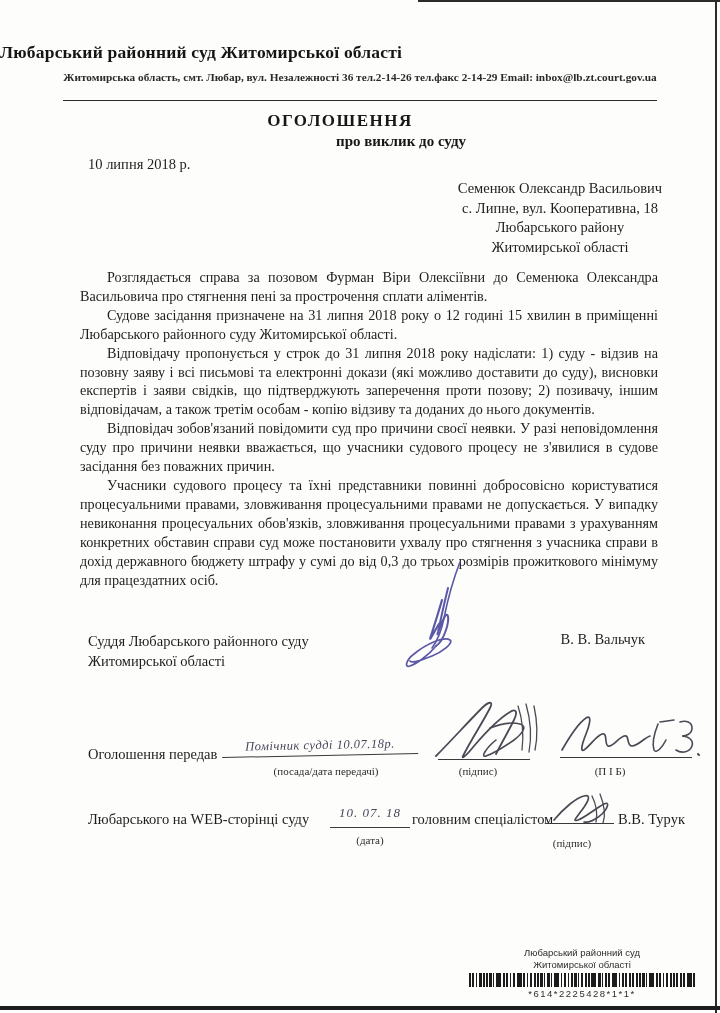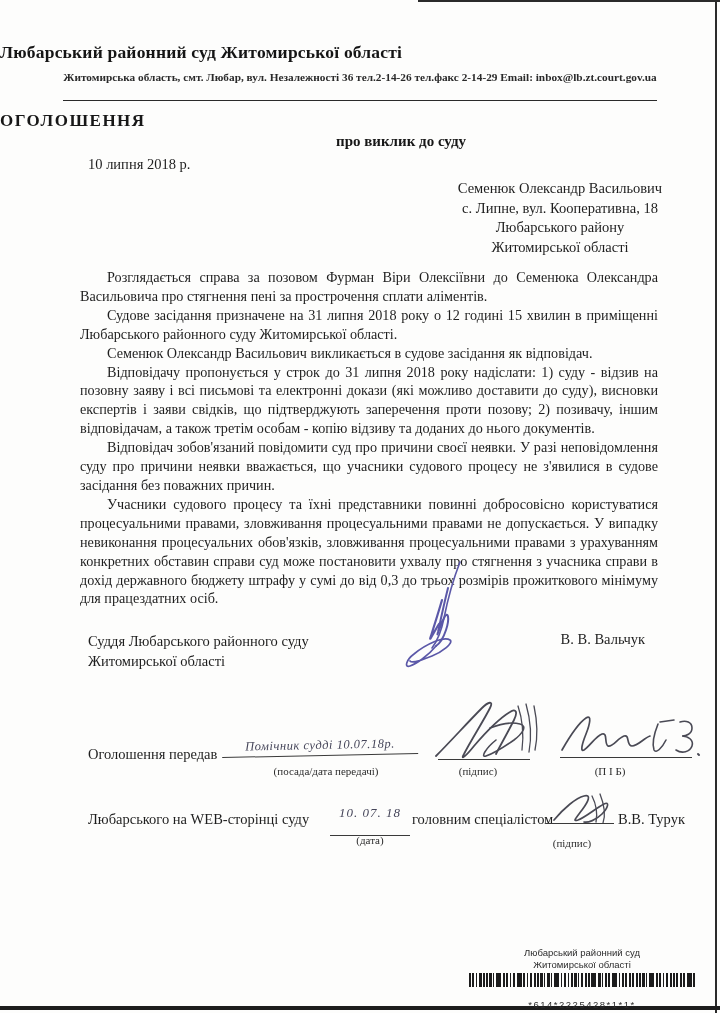--- a/index.html
+++ b/index.html
@@ -16,21 +16,21 @@
   .edge-top{position:absolute;left:418px;top:0;width:302px;height:2px;background:#2b2b2b;}
   .edge-right{position:absolute;left:715px;top:0;width:2px;height:1013px;background:#2b2b2b;}
   .edge-bottom{position:absolute;left:0;top:1006px;width:720px;height:4px;background:#1d1d1d;}
 
   .court-name{position:absolute;left:0;top:42px;width:720px;text-align:left;
     font-size:17.5px;font-weight:bold;letter-spacing:.2px;color:#151515;}
   .contact-line{position:absolute;left:0;top:71px;width:720px;text-align:center;
     font-size:11.3px;font-weight:bold;color:#2a2a2a;}
   .contact-line span{border-bottom:1px solid #2a2a2a;padding-bottom:17px;}
 
-  .doc-title{position:absolute;left:0;top:111px;width:680px;
+  .doc-title{position:absolute;left:0;top:111px;width:680px;text-align:center;
     font-size:17px;font-weight:bold;letter-spacing:1.5px;color:#171717;}
   .doc-subtitle{position:absolute;left:0;top:133px;width:720px;text-align:center;
     font-size:15px;font-weight:bold;color:#171717;padding-left:41px;}
 
   .date-line{position:absolute;left:88px;top:156px;font-size:14.5px;}
 
   .addressee{position:absolute;left:400px;top:179px;width:320px;text-align:center;
     font-size:14.5px;line-height:19.5px;}
 
   .body-text{position:absolute;left:80px;top:268px;width:578px;
@@ -52,37 +52,37 @@
   .sig1-line{position:absolute;left:438px;top:759px;width:92px;border-bottom:1.3px solid #3a3a3a;}
   .cap-sign1{left:438px;top:765px;width:80px;}
   .sig1{position:absolute;left:430px;top:698px;width:115px;height:68px;}
   .pib-line{position:absolute;left:560px;top:757px;width:132px;border-bottom:1.3px solid #3a3a3a;}
   .cap-pib{left:560px;top:765px;width:100px;}
   .pib-scribble{position:absolute;left:558px;top:710px;width:145px;height:52px;}
 
   .publish-label{position:absolute;left:88px;top:811px;font-size:14.5px;}
   .publish-date{position:absolute;left:330px;top:805px;width:80px;
     border-bottom:1px solid #3a3a3a;text-align:center;
-    font-style:italic;font-size:13px;color:#46465a;letter-spacing:1px;padding-bottom:14px;}
+    font-style:italic;font-size:13px;color:#46465a;letter-spacing:1px;padding-bottom:6px;}
   .publish-middle{position:absolute;left:412px;top:811px;font-size:14.5px;}
   .sig2{position:absolute;left:548px;top:792px;width:66px;height:34px;}
   .sig2-line{position:absolute;left:546px;top:823px;width:68px;border-bottom:1.3px solid #3a3a3a;}
   .publish-name{position:absolute;left:618px;top:811px;font-size:14.5px;white-space:nowrap;}
   .cap-date{left:330px;top:834px;width:80px;}
   .cap-sign2{left:522px;top:837px;width:100px;}
 
   .stamp{position:absolute;left:462px;top:947px;width:240px;text-align:center;
     font-family:"Liberation Sans", sans-serif;color:#2c2c2c;}
   .stamp-line{font-size:9.5px;line-height:12px;}
   .barcode{margin:2px auto 0;width:226px;height:14px;
     background:
       repeating-linear-gradient(90deg,#1c1c1c 0 1.6px,transparent 1.6px 3.4px),
       repeating-linear-gradient(90deg,#1c1c1c 0 1px,transparent 1px 7.3px),
       repeating-linear-gradient(90deg,transparent 0 11px,#1c1c1c 11px 13.5px,transparent 13.5px 19px);}
-  .barcode-num{font-size:9.5px;letter-spacing:1.5px;margin-top:12px;}
+  .barcode-num{font-size:9.5px;letter-spacing:1.5px;margin-top:1px;}
 
   svg path{fill:none;stroke-linecap:round;}
 </style>
 </head>
 <body>
 
 <div class="page">
 
   <div class="edge-top"></div>
   <div class="edge-right"></div>
@@ -101,21 +101,20 @@
   <div class="addressee">
     <div>Семенюк Олександр Васильович</div>
     <div>с. Липне, вул. Кооперативна, 18</div>
     <div>Любарського району</div>
     <div>Житомирської області</div>
   </div>
 
   <div class="body-text">
     <p>Розглядається справа за позовом Фурман Віри Олексіївни до Семенюка Олександра Васильовича про стягнення пені за прострочення сплати аліментів.</p>
     <p>Судове засідання призначене на 31 липня 2018 року о 12 годині 15 хвилин в приміщенні Любарського районного суду Житомирської області.</p>
-    <p>Семенюк Олександр Васильович викликається в судове засідання як відповідач.</p>
     <p>Відповідачу пропонується у строк до 31 липня 2018 року надіслати: 1) суду - відзив на позовну заяву і всі письмові та електронні докази (які можливо доставити до суду), висновки експертів і заяви свідків, що підтверджують заперечення проти позову; 2) позивачу, іншим відповідачам, а також третім особам - копію відзиву та доданих до нього документів.</p>
     <p>Відповідач зобов'язаний повідомити суд про причини своєї неявки. У разі неповідомлення суду про причини неявки вважається, що учасники судового процесу не з'явилися в судове засідання без поважних причин.</p>
     <p>Учасники судового процесу та їхні представники повинні добросовісно користуватися процесуальними правами, зловживання процесуальними правами не допускається. У випадку невиконання процесуальних обов'язків, зловживання процесуальними правами з урахуванням конкретних обставин справи суд може постановити ухвалу про стягнення з учасника справи в дохід державного бюджету штрафу у сумі до від 0,3 до трьох розмірів прожиткового мінімуму для працездатних осіб.</p>
   </div>
 
   <svg class="judge-sig" viewBox="0 0 100 115">
     <path d="M62,2 C55,20 50,38 46,58 C44,68 40,80 34,88" stroke="#5b58a8" stroke-width="1.6"></path>
     <path d="M50,28 C46,44 43,58 40,72 C38,80 42,66 46,58 C50,50 52,58 48,70 C45,79 41,84 38,86" stroke="#5b58a8" stroke-width="2"></path>
     <path d="M44,40 C40,54 36,66 33,76 C30,84 36,72 41,64" stroke="#5b58a8" stroke-width="2.2"></path>
     <path d="M38,86 C30,96 18,104 12,106 C6,108 8,100 16,94 C28,84 46,76 52,80 C56,83 44,92 34,96 C24,100 14,104 12,101" stroke="#5b58a8" stroke-width="1.7"></path>

